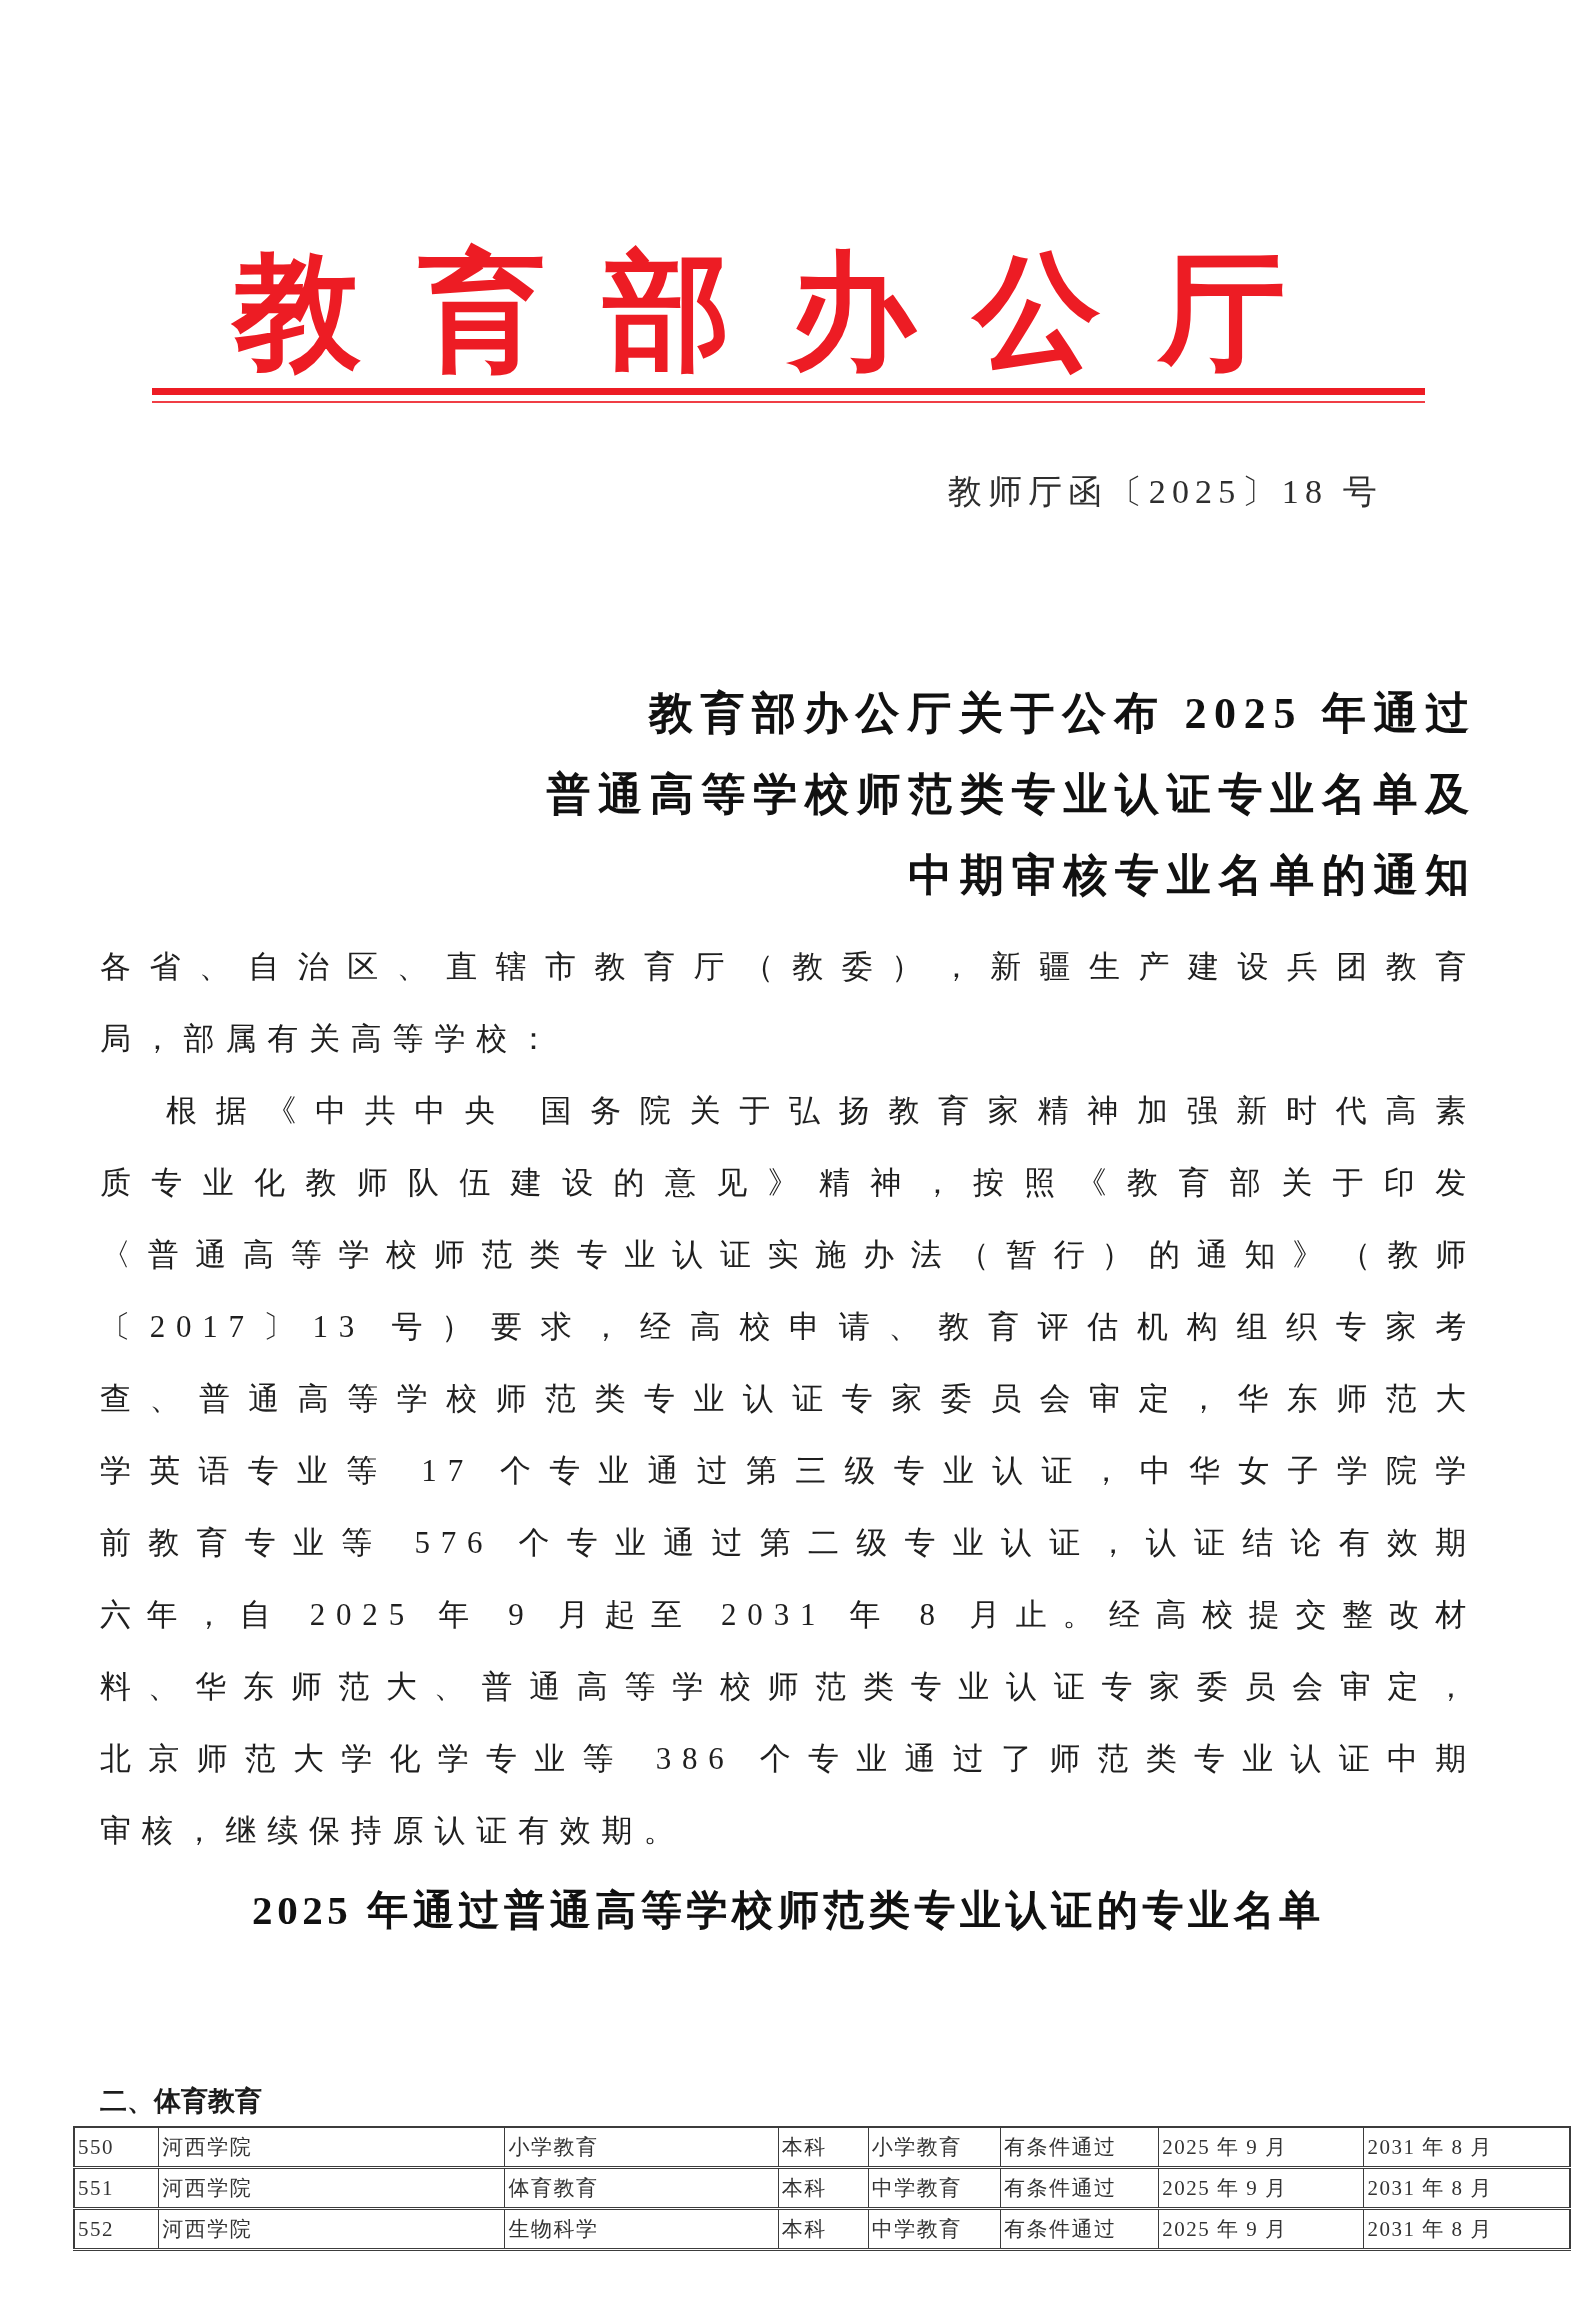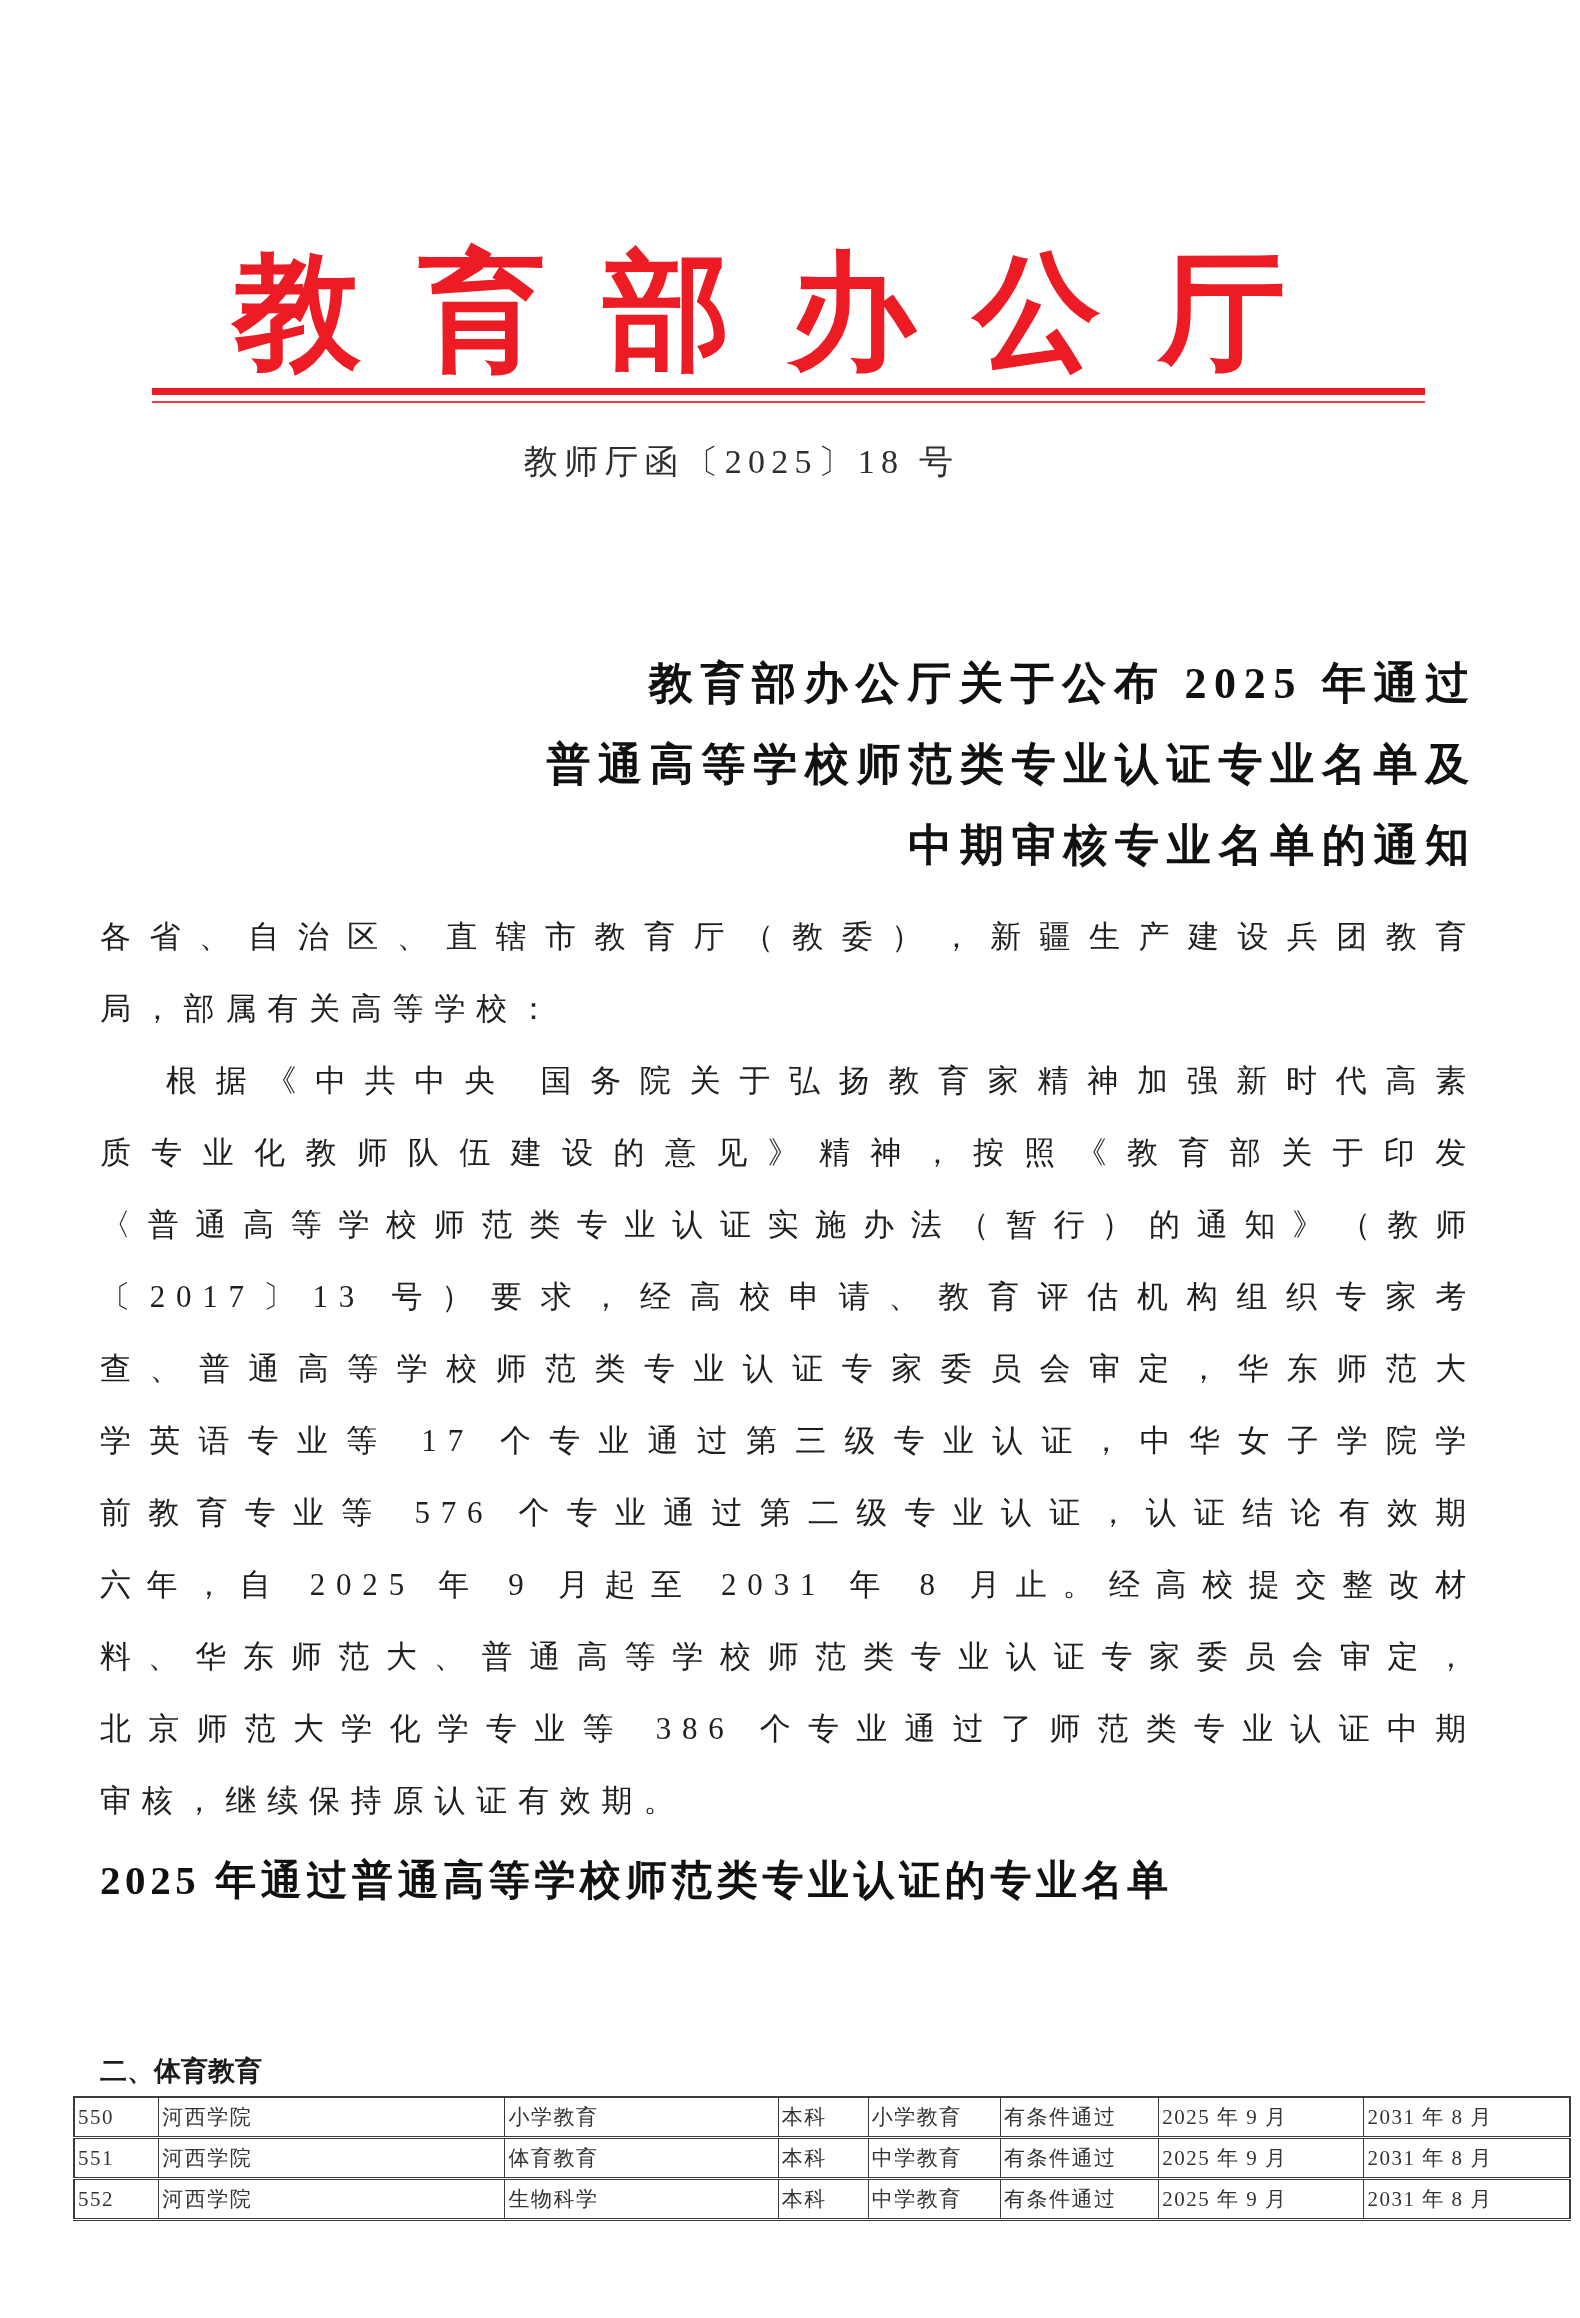--- a/index.html
+++ b/index.html
@@ -27,22 +27,22 @@
     font-size:127px;
     line-height:1.02;
     letter-spacing:58px;
     white-space:nowrap;
   }
   .rule{width:1273px;margin:10.8px auto 0;}
   .rule-thick{height:7px;background:var(--red);}
   .rule-thin{height:2.3px;background:var(--red);margin-top:5.4px;opacity:.85;}
 
   .doc-no{
-    margin-top:36px;
-    text-align:center;
+    margin-top:66px;
+    text-align:right;
     padding-right:94px;
     font-size:34px;
     letter-spacing:6.2px;
     color:#2e2e2e;
   }
 
   .title{
     margin-top:158px;
     text-align:right;
     font-weight:700;
@@ -71,20 +71,21 @@
 
   .attach-label{
     margin-top:83px;
     font-family:"Liberation Sans", sans-serif;
     font-weight:700;
     font-size:29px;
     color:#1c1c1c;
   }
   .attach-heading{
     margin-top:15.4px;
+    text-align:center;
     font-weight:700;
     font-size:41px;
     letter-spacing:4.6px;
     color:#111;
   }
   .section-label{
     margin-top:145px;
     font-family:"Liberation Sans", sans-serif;
     font-weight:700;
     font-size:27px;

